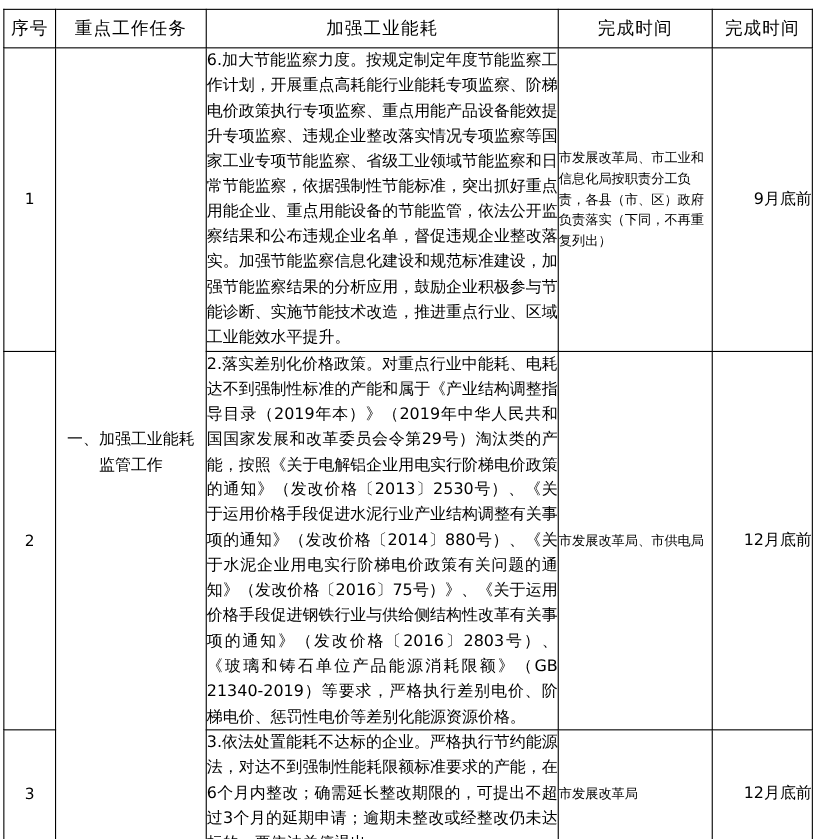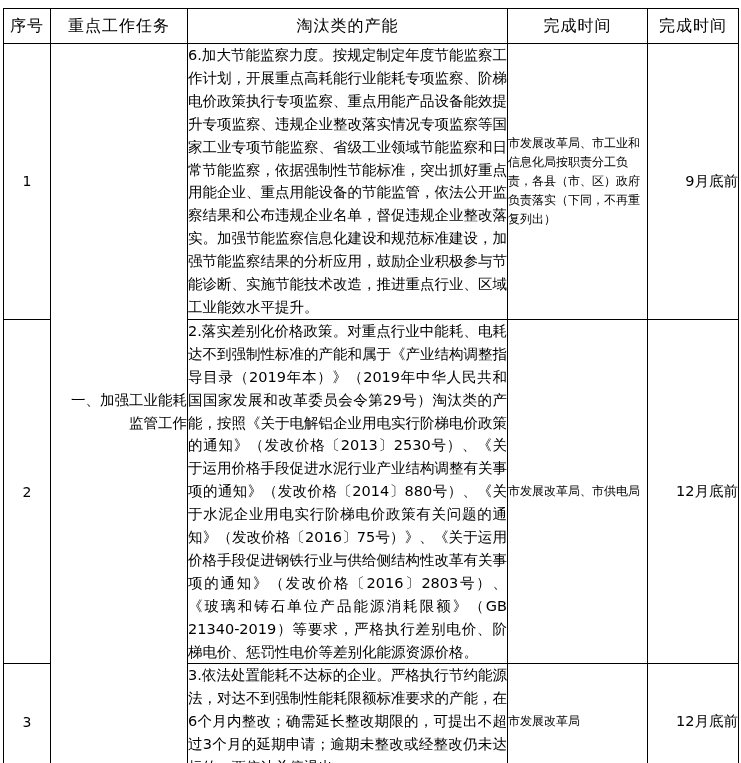--- a/index.html
+++ b/index.html
@@ -91,39 +91,39 @@
     text-align: right;
     font-size: 14.5px;
     line-height: 1.5;
     vertical-align: middle;
   }
 
   .para {
     margin: 0;
     display: block;
   }
-  .cat-line { display: block; text-align: right; }
+  .cat-line { display: block; }
 </style>
 </head>
 <body>
 
 <div class="sheet">
   <table class="task-table">
     <colgroup>
       <col class="c-seq">
       <col class="c-cat">
       <col class="c-main">
       <col class="c-unit">
       <col class="c-time">
     </colgroup>
     <thead>
       <tr>
         <th>序号</th>
         <th>重点工作任务</th>
-        <th>淘汰类的产能</th>
+        <th>加强工业能耗</th>
         <th>完成时间</th>
         <th>完成时间</th>
       </tr>
     </thead>
     <tbody>
       <tr>
         <td class="seq-cell">1</td>
         <td class="cat-cell" rowspan="3">
           <span class="cat-line">一、加强工业能耗</span>
           <span class="cat-line">监管工作</span>

